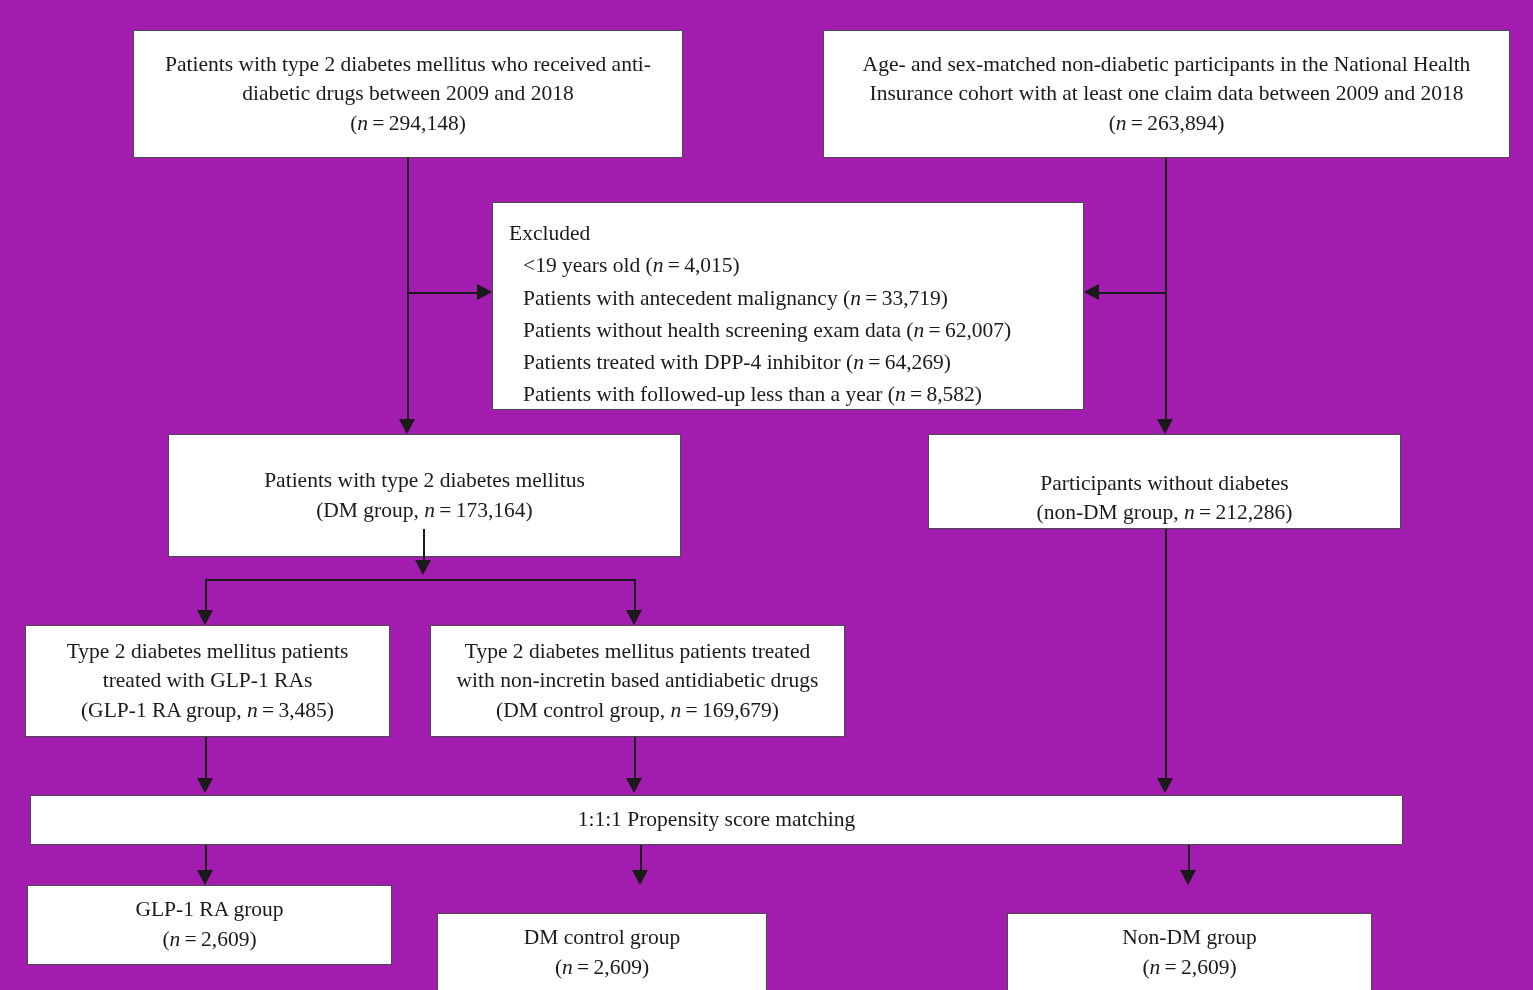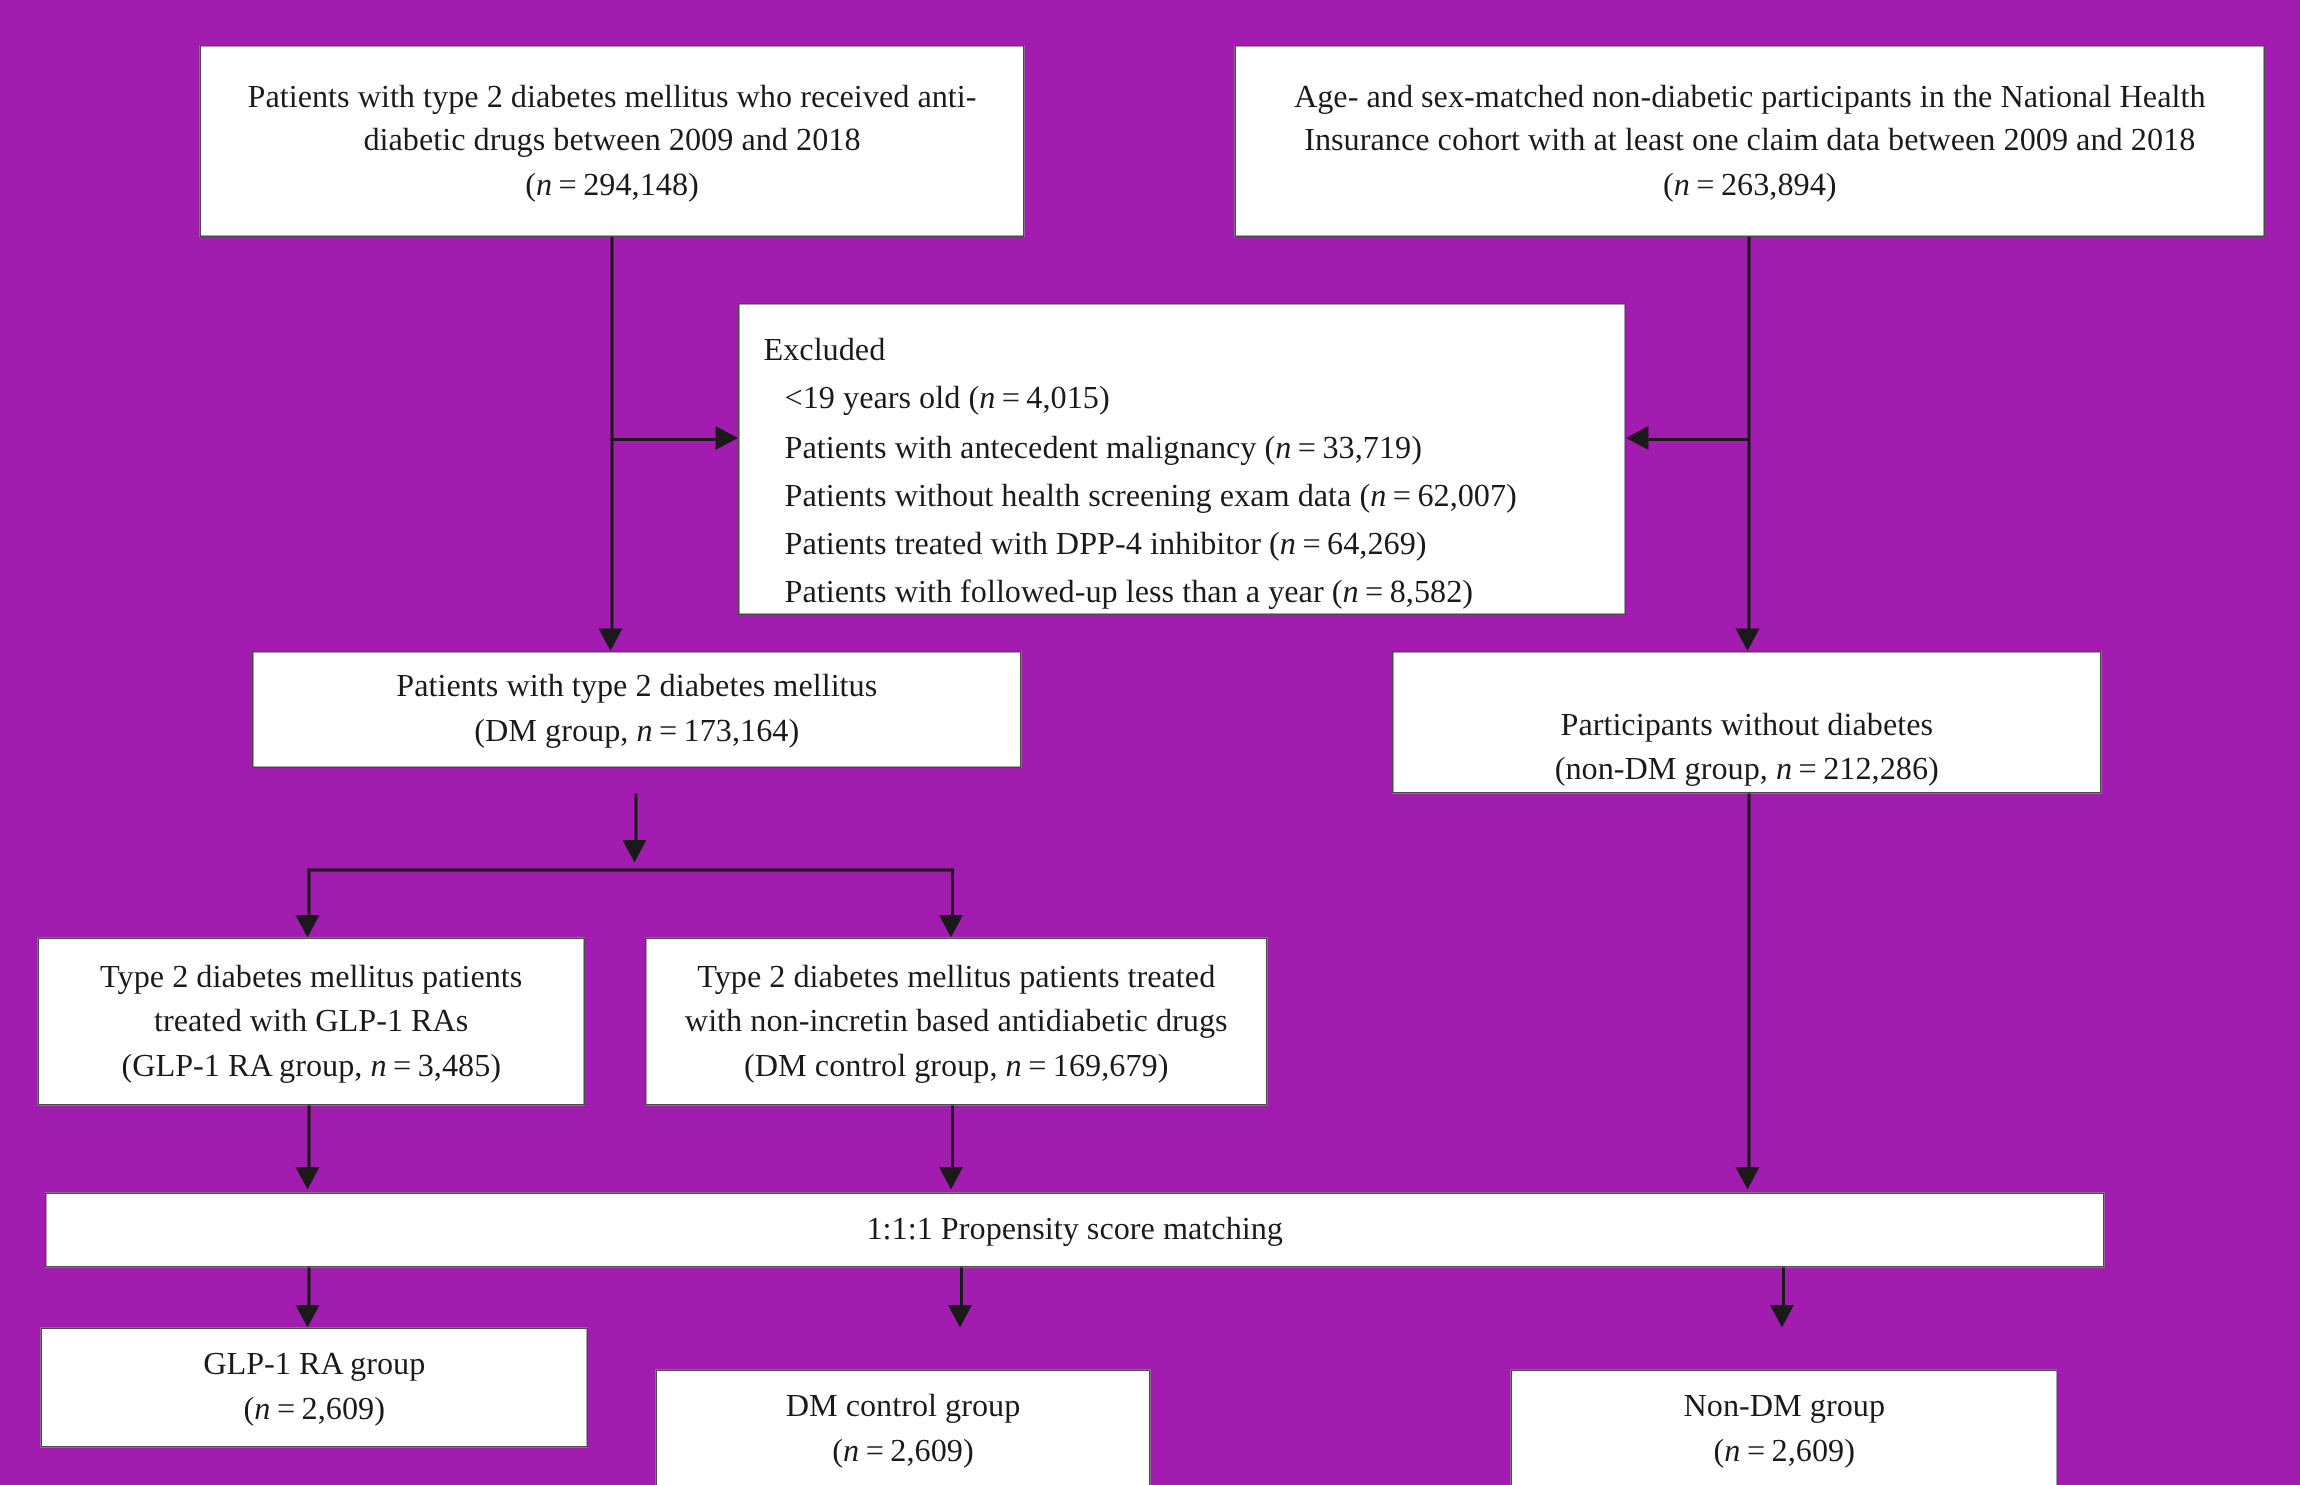--- a/index.html
+++ b/index.html
@@ -71,21 +71,21 @@
 
   <div class="hline" style="left:407px;top:292px;width:70px;"></div>
   <div class="arrow-right" style="left:477px;top:284px;"></div>
 
   <div class="vline" style="left:1165px;top:158px;height:263px;"></div>
   <div class="arrow-down" style="left:1157px;top:419px;"></div>
 
   <div class="hline" style="left:1099px;top:292px;width:67px;"></div>
   <div class="arrow-left" style="left:1084px;top:284px;"></div>
 
-  <div class="box" style="left:168px;top:434px;width:513px;height:78px;">
+  <div class="box" style="left:168px;top:434px;width:513px;height:123px;">
     <div class="inner">
       <span>Patients with type 2 diabetes mellitus</span><br>
       <span>(DM group, <i class="ital">n</i> = 173,164)</span>
     </div>
   </div>
 
   <div class="box" style="left:928px;top:434px;width:473px;height:95px;align-items:flex-end;">
     <div class="inner">
       <span>Participants without diabetes</span><br>
       <span>(non-DM group, <i class="ital">n</i> = 212,286)</span>

